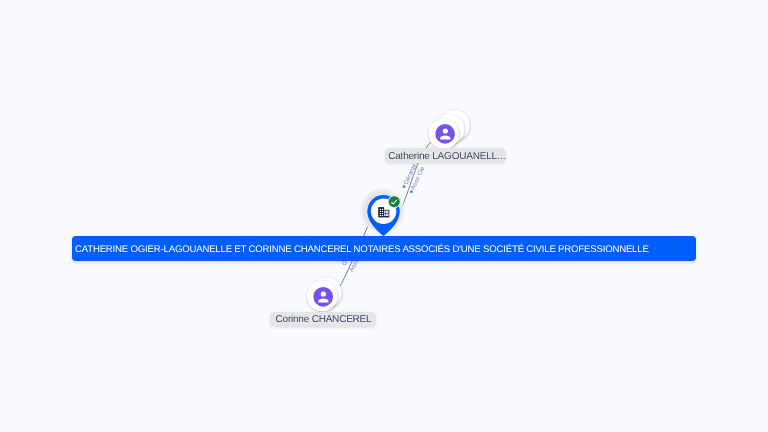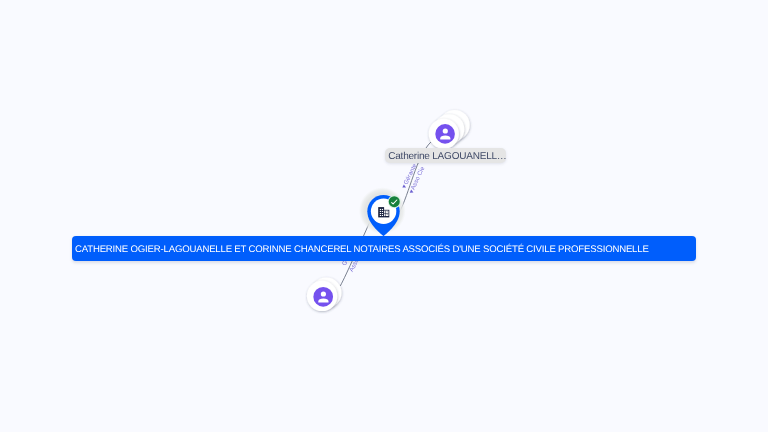--- a/index.html
+++ b/index.html
@@ -127,20 +127,21 @@
       <circle cx="322.1" cy="295.9" r="15.2" fill="#ffffff" filter="url(#cardshadow)"></circle>
       <g>
         <circle cx="323.2" cy="296.8" r="9.85" fill="#7551ee"></circle>
         <circle cx="323.4" cy="294.0" r="2.6" fill="#ffffff"></circle>
         <path d="M318.3 302.5 L318.3 301.4 C318.3 299.5 320.6 298.6 323.4 298.6 C326.2 298.6 328.5 299.5 328.5 301.4 L328.5 302.5 Z" fill="#ffffff"></path>
       </g>
     </g>
   </svg>
 
   <div class="plabel" style="left:384.6px;top:147.9px;width:121.7px;height:15.1px;padding-left:4px;">Catherine LAGOUANELL…</div>
+  <div class="plabel" style="left:270.4px;top:311.6px;width:105.2px;height:15.1px;padding-left:1px;">Corinne CHANCEREL</div>
 
   <svg class="layer" style="z-index:2" viewBox="0 0 768 432">
     <g fill="#7d72d8" font-size="6.2" font-family="Liberation Sans, sans-serif">
       <g transform="translate(403.9,188.0) rotate(-64)">
         <path d="M-0.3 -1.6 L3.2 -1.6 L1.45 1.7 Z" fill="#6a5fd0"></path>
         <text x="4.0" y="1.5">Gérante</text>
       </g>
       <g transform="translate(411.3,193.2) rotate(-65.5)">
         <path d="M-0.3 -1.6 L3.2 -1.6 L1.45 1.7 Z" fill="#6a5fd0"></path>
         <text x="4.0" y="1.5">Asso Cie</text>

